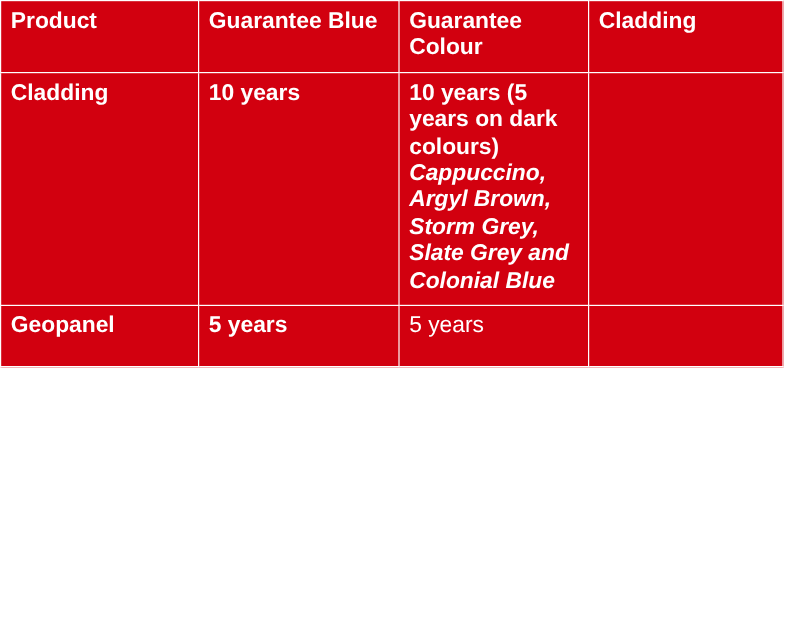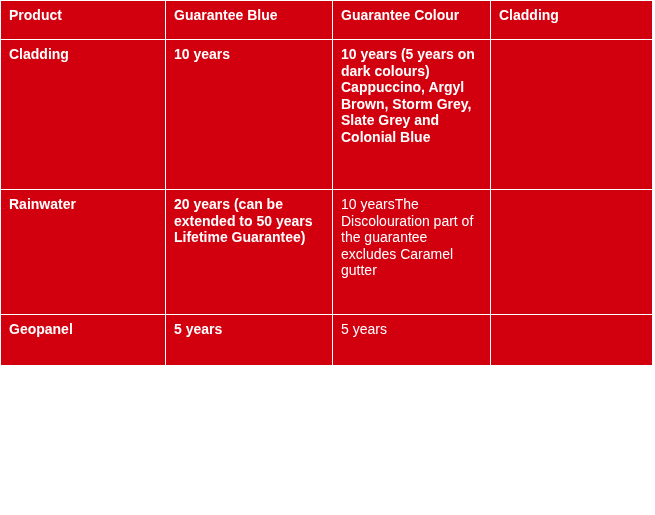--- a/index.html
+++ b/index.html
@@ -24,41 +24,42 @@
     width: 652px;
     margin: 0;
     background: #d2000f;
   }
   table.guarantee-table td {
     border: 1px solid #ffffff;
     vertical-align: top;
     background: #d2000f;
     color: #ffffff;
     padding: 6px 8px 8px 8px;
-    font-size: 14px;
+    font-size: 19px;
     line-height: 1.18;
   }
   col.c-product { width: 165px; }
   col.c-white   { width: 167px; }
   col.c-colour  { width: 158px; }
   col.c-wood    { width: 162px; }
 
   .hdr td, td.bold {
     font-weight: bold;
   }
   .hdr td {
     padding-top: 4px;
     padding-bottom: 10px;
   }
   .cell-text {
     display: block;
     white-space: pre-line;
   }
   .italic-list {
     display: block;
+    font-style: italic;
     font-weight: bold;
     white-space: pre-line;
   }
   .row-fascia td, .row-soffit td { height: 78px; }
   .row-cladding td { height: 135px; margin-left: 39px; }
   .row-rainwater td { height: 110px; }
   .row-geopanel td { height: 36px; }
   .row-header td { height: 24px; }
 </style>
 </head>
@@ -100,34 +101,20 @@
         <td class="bold">
           <span class="cell-text">10 years (5 years on dark colours)</span>
           <span class="italic-list">Cappuccino, Argyl Brown, Storm Grey,
 Slate Grey and Colonial Blue</span>
         </td>
         <td>
             <span class="cell-text"></span>
           </td>
       </tr>
 
-      <tr class="row-rainwater">
-        <td class="bold">
-            <span class="cell-text">Rainwater</span>
-          </td>
-        <td class="bold">
-            <span class="cell-text">20 years (can be extended to 50 years Lifetime Guarantee)</span>
-          </td>
-        <td>
-            <span class="cell-text">10 yearsThe Discolouration part of the guarantee excludes Caramel gutter</span>
-          </td>
-        <td>
-            <span class="cell-text"></span>
-          </td>
-      </tr>
 
       <tr class="row-geopanel">
         <td class="bold">
             <span class="cell-text">Geopanel</span>
           </td>
         <td class="bold">
             <span class="cell-text">5 years</span>
           </td>
         <td>
             <span class="cell-text">5 years</span>

